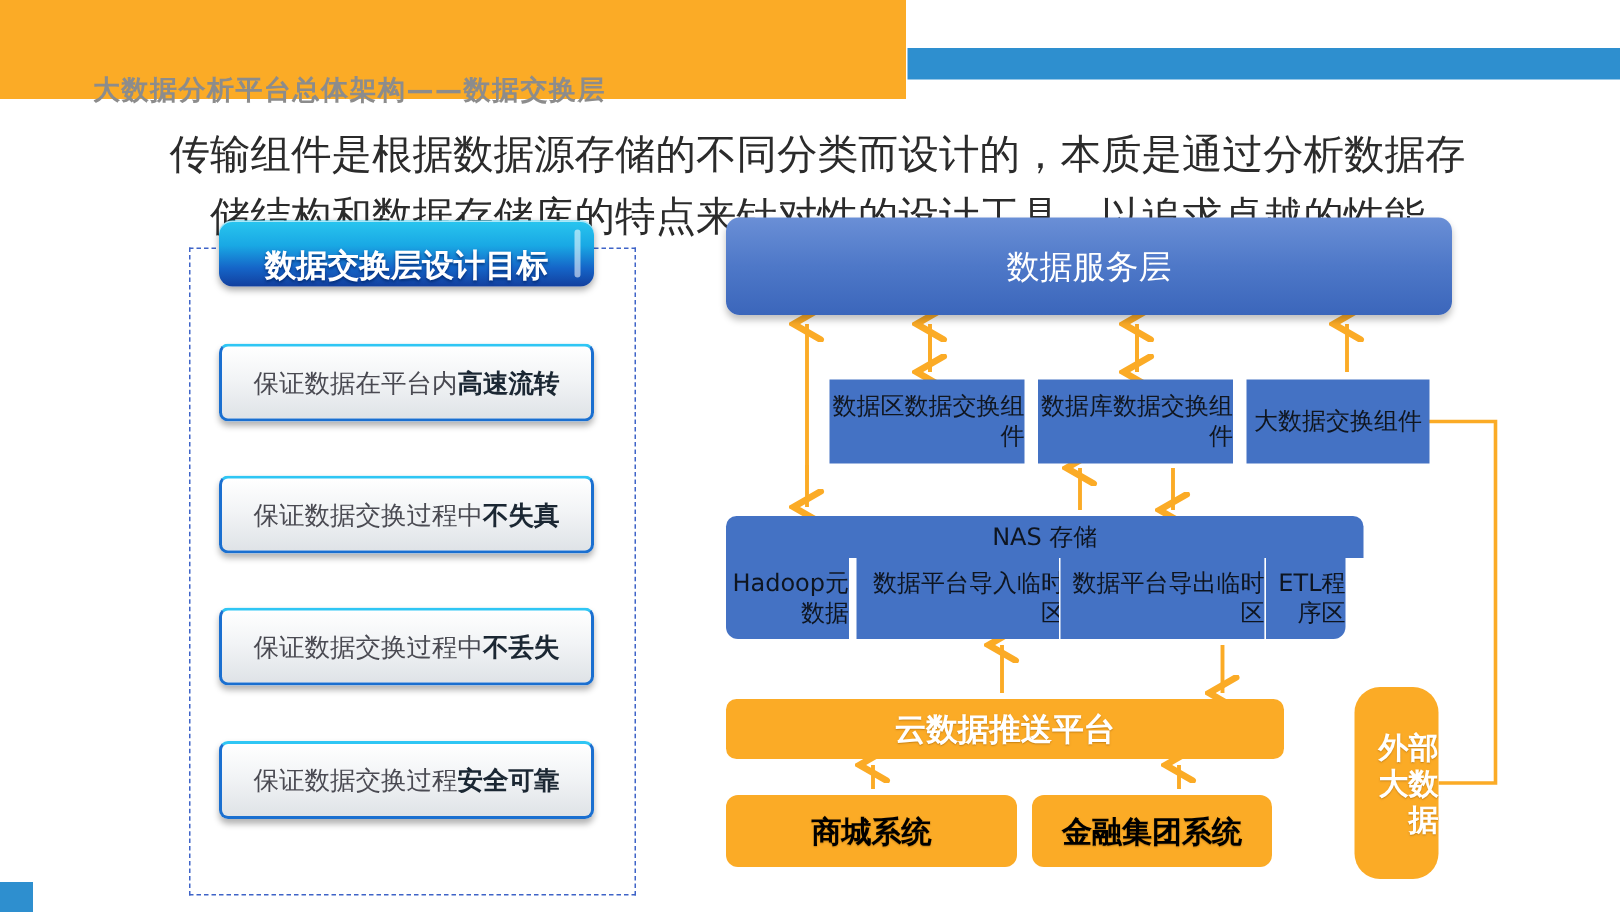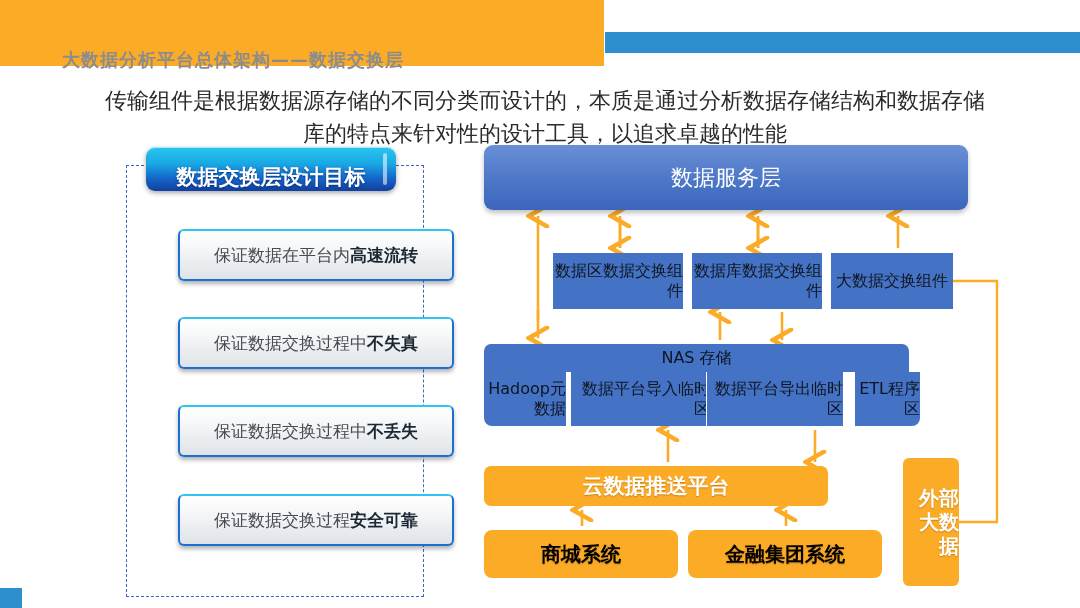--- a/index.html
+++ b/index.html
@@ -24,21 +24,21 @@
     letter-spacing:1px;white-space:nowrap;margin-top:33px;
   }
   .accent-bar{
     position:absolute;left:605px;top:32px;width:475px;height:21px;
     background:#2e8fcf;
   }
 
   
   .intro{
     position:absolute;left:100px;top:84px;width:890px;
-    text-align:center;font-size:22px;color:#2b2b2b;line-height:1.5;
+    text-align:center;font-size:27px;color:#2b2b2b;line-height:1.5;
   }
 
   
   .goal-panel{
     position:absolute;left:126px;top:165px;width:298px;height:432px;
     border:1.6px dashed #3f64c8;
     box-sizing:border-box;
   }
   .goal-header{
     position:absolute;left:146px;top:147px;width:250px;height:44px;
@@ -50,29 +50,28 @@
   .goal-header span{
     font-size:21px;font-weight:bold;color:#ffffff;
     text-shadow:0 1px 2px rgba(0,40,110,.85);
   }
   .goal-header::after{
     content:"";position:absolute;right:9px;top:6px;width:4px;height:32px;
     background:rgba(255,255,255,.55);border-radius:2px;
   }
 
   .goal-item{
-    position:absolute;left:146px;width:276px;height:52px;
+    position:absolute;left:146px;width:250px;height:52px;
     border-radius:6px;
     border:2px solid #1a6fd0;
     border-top-color:#2fc6f4;
     background:linear-gradient(180deg,#ffffff 0%,#f2f4f6 45%,#dfe3e7 100%);
     box-shadow:0 3px 4px rgba(0,0,0,.30), inset 0 1px 0 #fff;
     display:flex;align-items:center;justify-content:center;
     box-sizing:border-box;
-    margin-left:32px;
   }
   .goal-item span{font-size:17px;color:#4a4a52;white-space:nowrap;}
   .goal-item span b{color:#1b2733;font-weight:bold;}
   .gi0{top:229px;} .gi1{top:317px;} .gi2{top:405px;} .gi3{top:494px;}
 
   
   .diagram{position:absolute;left:470px;top:140px;width:600px;height:465px;}
 
   .box{
     position:absolute;box-sizing:border-box;
@@ -101,37 +100,37 @@
   }
   .nas-cell{
     top:232px;height:54px;background:#4472c4;color:#0e1520;font-size:16px;line-height:1.25;
     border-left:1.5px solid #ffffff;
   }
   .nas-cell.first{border-left:none;border-radius:0 0 0 8px;}
   .nas-cell.last{border-radius:0 0 8px 0;}
   .nc0{left:14px;width:82px;}
   .nc1{left:100px;width:140px;}
   .nc2{left:236px;width:137px;}
-  .nc3{left:384px;width:66px;}
+  .nc3{left:373px;width:54px;}
 
   .cloud{
-    left:14px;top:326px;width:344px;height:40px;border-radius:7px;
+    left:14px;top:326px;width:372px;height:40px;border-radius:7px;
     background:#fbab26;color:#ffffff;font-size:21px;font-weight:bold;
     text-shadow:0 1px 1px rgba(150,90,0,.5);
   }
   .sys{
     top:390px;height:48px;border-radius:8px;background:#fbab26;
     color:#000000;font-size:20px;font-weight:bold;
     text-shadow:0 1px 1px rgba(150,90,0,.5);
   }
   .sys1{left:14px;width:194px;}
-  .sys2{left:218px;width:194px;}
+  .sys2{left:218px;width:160px;}
 
   .external{
-    left:433px;top:318px;width:56px;height:128px;border-radius:6px;
+    left:433px;top:318px;width:56px;height:128px;border-radius:17px;
     background:#fbab26;color:#ffffff;font-size:20px;font-weight:bold;
     line-height:1.2;text-shadow:0 1px 1px rgba(150,90,0,.5);
   }
 
   
   .wires{position:absolute;left:0;top:0;width:600px;height:465px;pointer-events:none;}
 
   
   .corner-dot{
     position:absolute;left:0;bottom:0;width:22px;height:20px;background:#2e8fcf;

